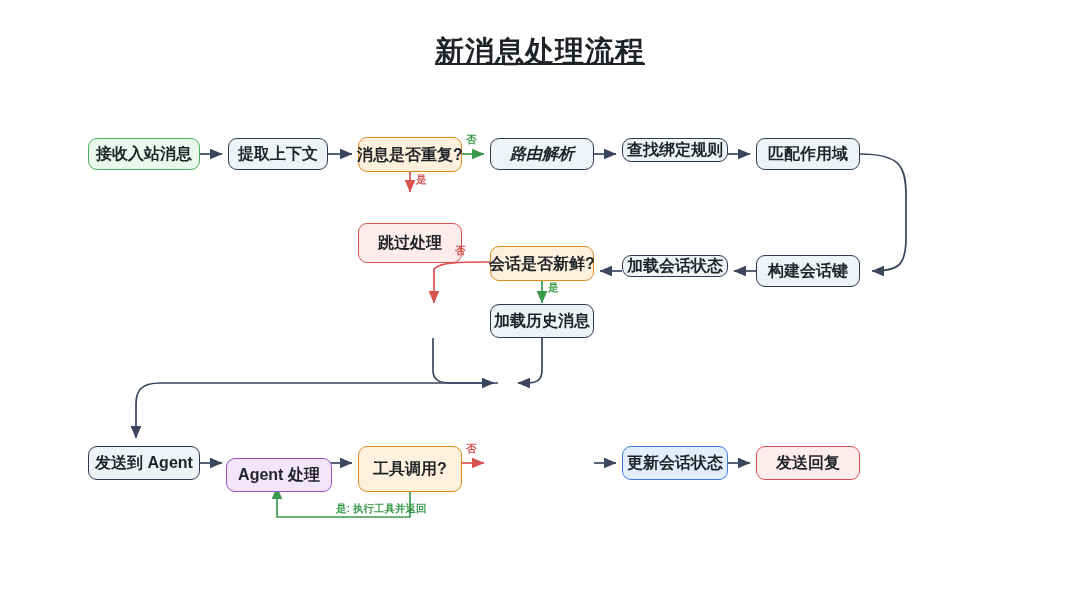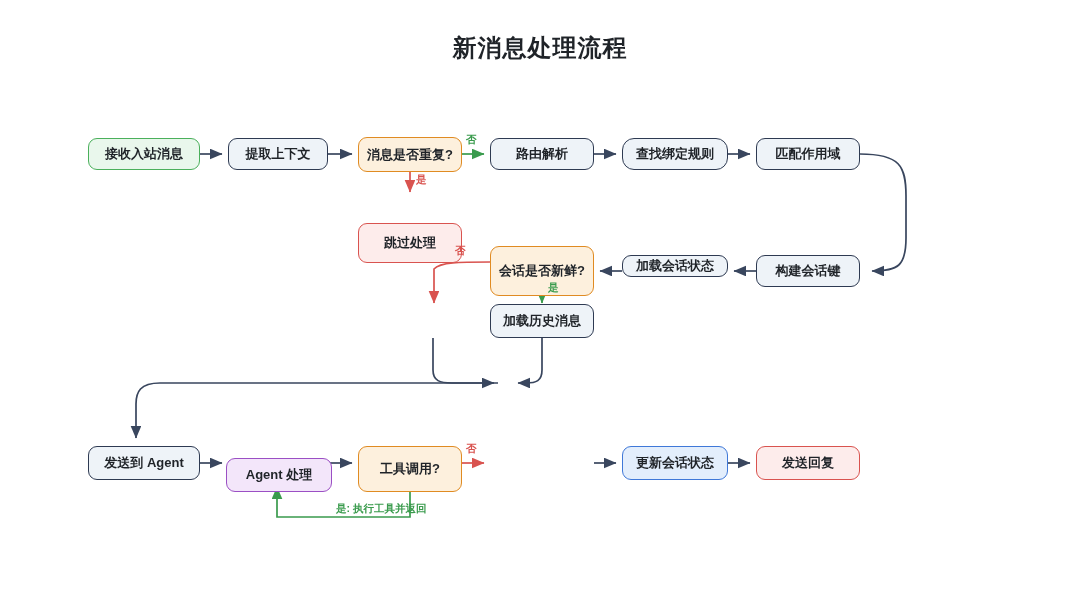--- a/index.html
+++ b/index.html
@@ -18,43 +18,44 @@
     position: relative;
     width: 1080px;
     height: 606px;
   }
   .title {
     position: absolute;
     left: 0;
     top: 32px;
     width: 1080px;
     text-align: center;
-    font-size: 24px;
+    font-size: 29px;
     font-weight: bold;
     color: #1f2328;
     letter-spacing: 1px;
+    text-decoration: underline;
   }
   svg.edges {
     position: absolute;
     left: 0;
     top: 0;
     width: 1080px;
     height: 606px;
     overflow: visible;
   }
   .node {
     position: absolute;
     box-sizing: border-box;
     border-radius: 9px;
     border-width: 1.6px;
     border-style: solid;
     display: flex;
     align-items: center;
     justify-content: center;
-    font-size: 13px;
+    font-size: 16px;
     font-weight: bold;
     color: #1f2328;
     text-align: center;
     line-height: 1.2;
     white-space: nowrap;
   }
   .n-navy   { background: #eef3f8; border-color: #2e3a52; }
   .n-green  { background: #e9f7ec; border-color: #4bb05c; }
   .n-orange { background: #fdf0dd; border-color: #e08b22; }
   .n-red    { background: #fdeceb; border-color: #d9534f; }
@@ -125,45 +126,45 @@
   </div>
 
   <div class="node n-navy" style="left:228px; top:138px; width:100px; height:32px;">
     <span>提取上下文</span>
   </div>
 
   <div class="node n-orange" style="left:358px; top:137px; width:104px; height:35px;">
     <span>消息是否重复?</span>
   </div>
 
-  <div class="node n-navy" style="left:490px; top:138px; width:104px; height:32px;">
+  <div class="node n-navy" style="left:490px; top:138px; width:104px; height:32px;font-style:italic;">
     <span>路由解析</span>
   </div>
 
-  <div class="node n-navy" style="left:622px; top:138px; width:106px; height:32px;border-radius:12px;">
+  <div class="node n-navy" style="left:622px; top:138px; width:106px; height:24px;">
     <span>查找绑定规则</span>
   </div>
 
   <div class="node n-navy" style="left:756px; top:138px; width:104px; height:32px;">
     <span>匹配作用域</span>
   </div>
 
   <div class="node n-red" style="left:358px; top:187px; width:104px; height:40px;margin-top:36px;">
     <span>跳过处理</span>
   </div>
 
   <div class="node n-navy" style="left:756px; top:255px; width:104px; height:32px;">
     <span>构建会话键</span>
   </div>
 
   <div class="node n-navy" style="left:622px; top:255px; width:106px; height:22px;">
     <span>加载会话状态</span>
   </div>
 
-  <div class="node n-orange" style="left:490px; top:246px; width:104px; height:50px;">
+  <div class="node n-orange" style="left:490px; top:246px; width:104px; height:35px;">
     <span>会话是否新鲜?</span>
   </div>
 
 
   <div class="node n-navy" style="left:490px; top:304px; width:104px; height:34px;">
     <span>加载历史消息</span>
   </div>
 
   <div class="node n-navy" style="left:88px; top:446px; width:112px; height:34px;">
     <span>发送到 Agent</span>

